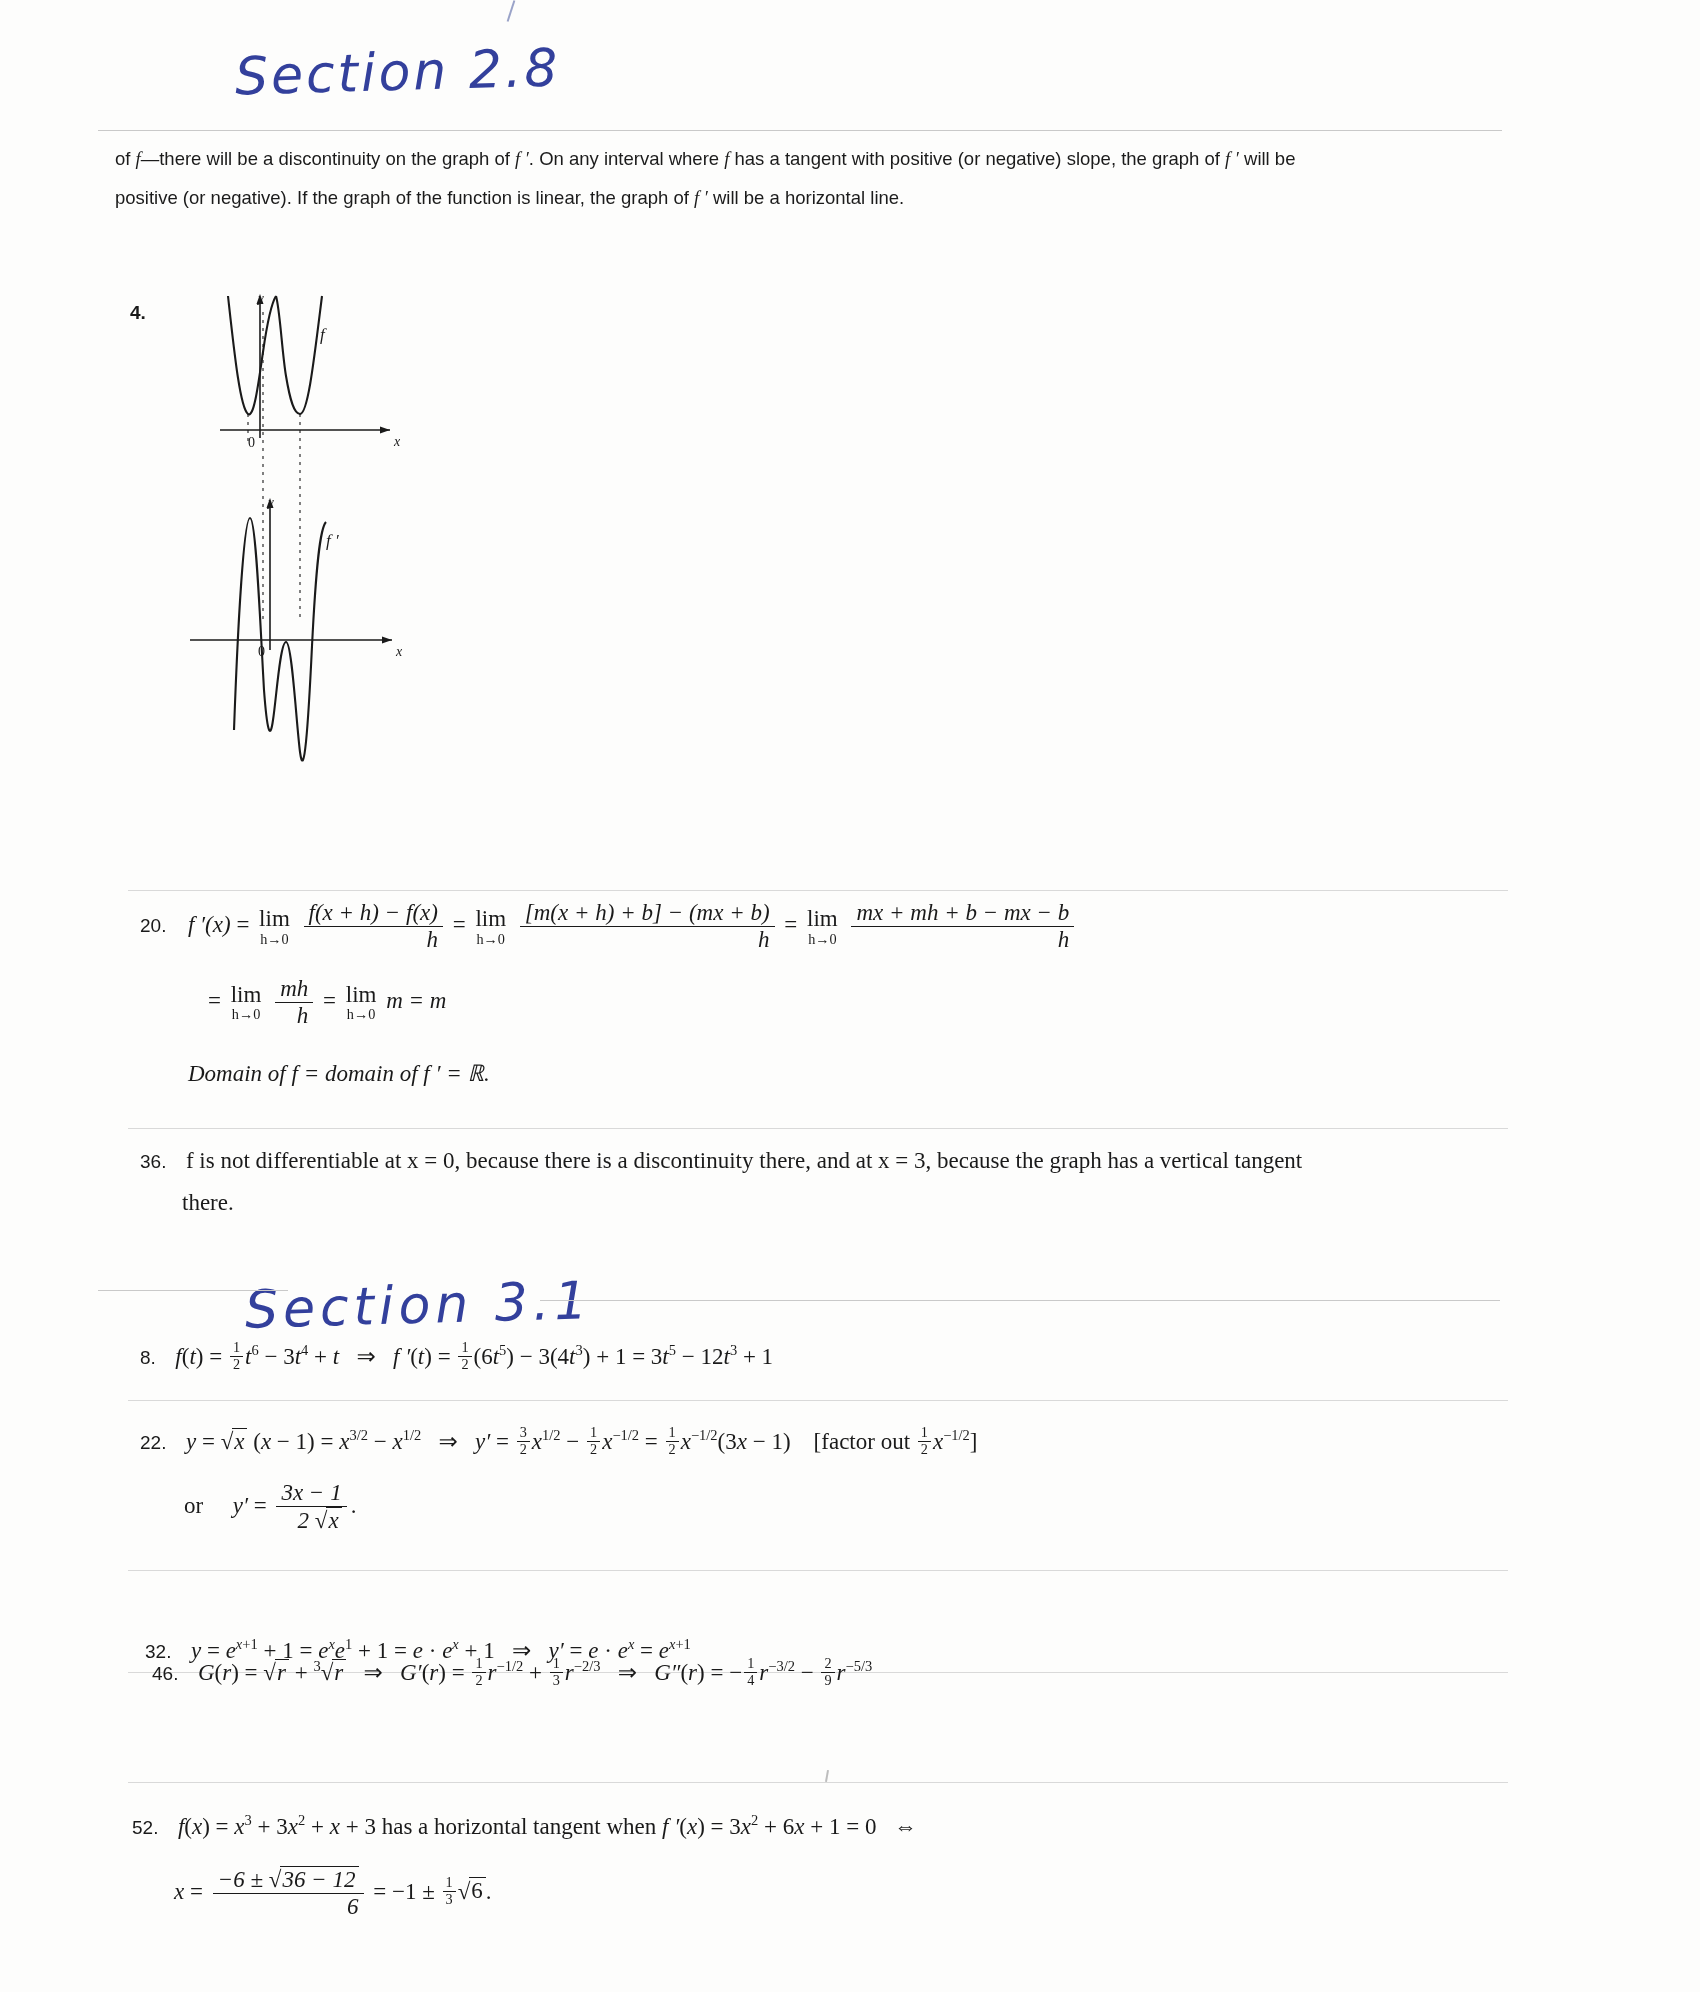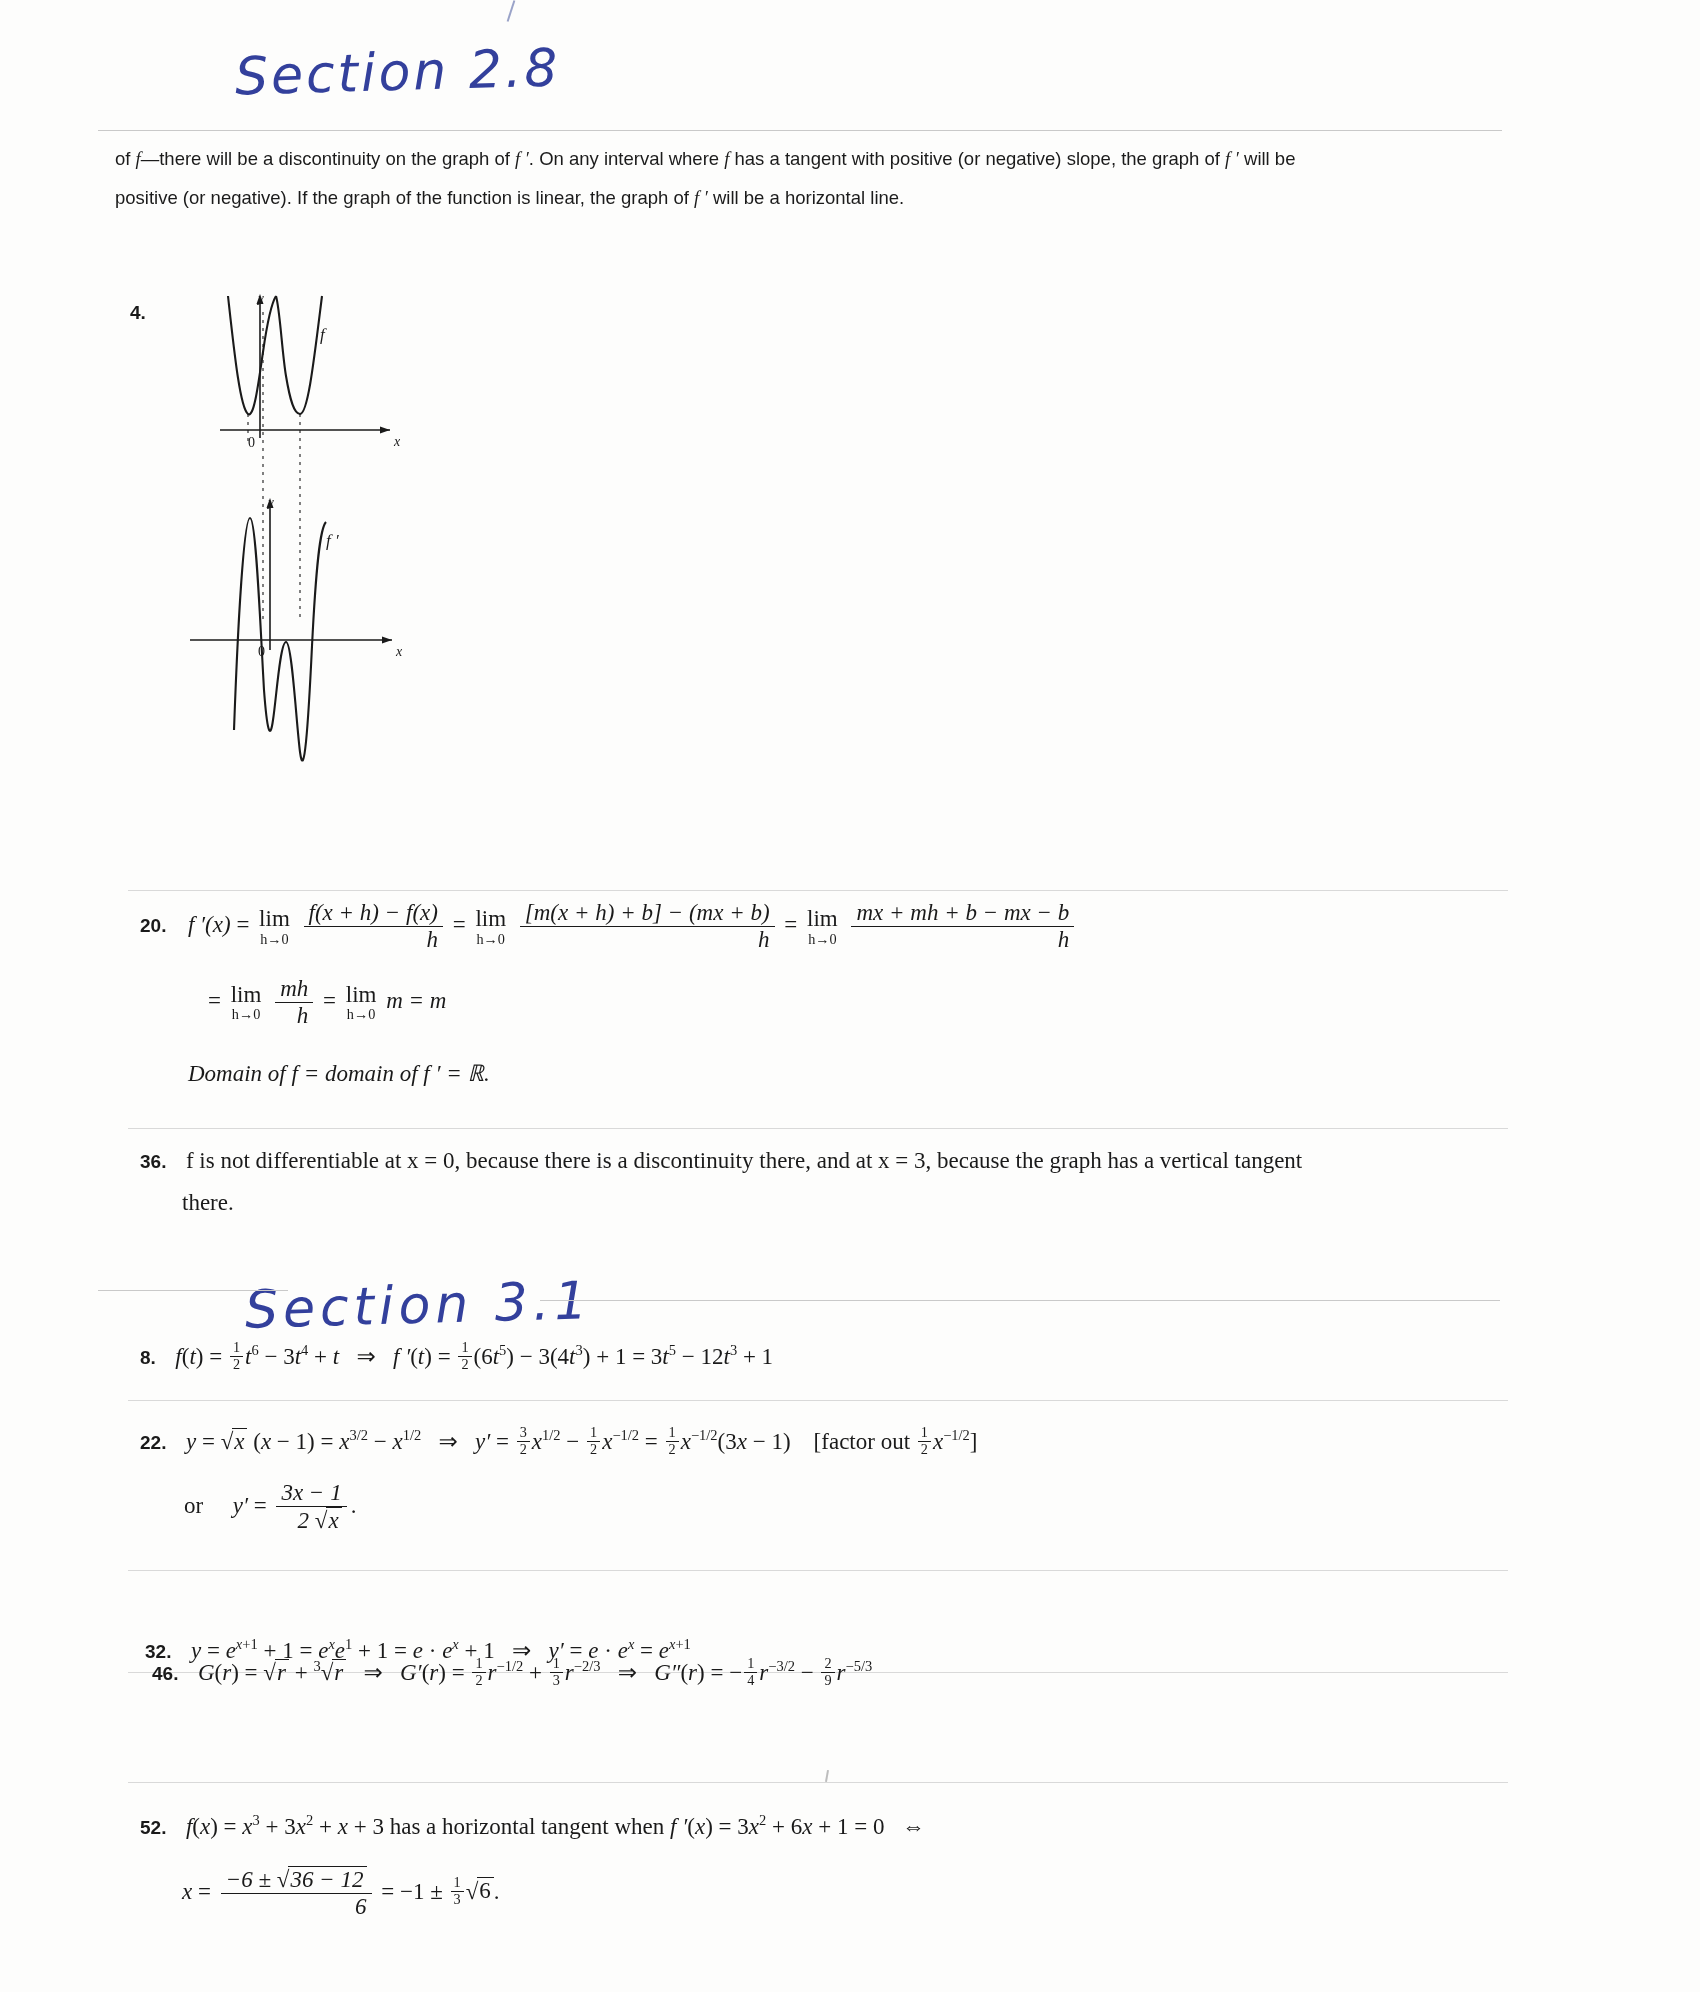--- a/index.html
+++ b/index.html
@@ -61,21 +61,21 @@
     font-family: "Liberation Sans", sans-serif;
     font-size: 18.5px;
     line-height: 2.05;
     color: #1b1b1b;
   }
   .mi { font-family: "Liberation Serif", serif; font-style: italic; }
 
   
   .prob-num {
     font-family: "Liberation Sans", sans-serif;
-    font-weight: bold;
+    font-weight: normal;
     font-size: 19px;
   }
   .math {
     font-family: "Liberation Serif", serif;
     font-size: 23px;
   }
   .math i, .mi { font-style: italic; }
 
   
   .frac {
@@ -289,21 +289,21 @@
       <i>G′</i>(<i>r</i>) = <span class="sfrac"><span class="num">1</span><span class="den">2</span></span><i>r</i><sup class="e">−1/2</sup> + <span class="sfrac"><span class="num">1</span><span class="den">3</span></span><i>r</i><sup class="e">−2/3</sup>
       &nbsp;&nbsp;⇒&nbsp;&nbsp;
       <i>G″</i>(<i>r</i>) = −<span class="sfrac"><span class="num">1</span><span class="den">4</span></span><i>r</i><sup class="e">−3/2</sup> − <span class="sfrac"><span class="num">2</span><span class="den">9</span></span><i>r</i><sup class="e">−5/3</sup>
     </div>
     <div style="position:absolute;left:0;top:-2000px;width:0;height:0;overflow:hidden;">G(r) = √r + ∛r  ⇒  G′(r) = ½r^{−1/2} + ⅓r^{−2/3}  ⇒  G″(r) = −¼r^{−3/2} − (2/9)r^{−5/3}</div>
   </div>
 
   <div class="rule faint" style="left:128px;top:1782px;width:1380px;"></div>
   <div style="position:absolute;left:826px;top:1770px;width:2px;height:12px;background:#bdbdbd;transform:rotate(10deg);"></div>
 
-  <div style="position:absolute;left:140px;top:1812px;width:1400px;">
+  <div style="position:absolute;left:132px;top:1812px;width:1400px;">
     <div class="math" style="white-space:nowrap;">
       <span class="prob-num">52.</span>
       <span style="display:inline-block;width:8px;"></span>
       <i>f</i>(<i>x</i>) = <i>x</i><sup class="e">3</sup> + 3<i>x</i><sup class="e">2</sup> + <i>x</i> + 3 has a horizontal tangent when <i>f ′</i>(<i>x</i>) = 3<i>x</i><sup class="e">2</sup> + 6<i>x</i> + 1 = 0 &nbsp;&nbsp;⇔
     </div>
     <div class="math" style="margin-top:26px;margin-left:42px;white-space:nowrap;">
       <i>x</i> =
       <span class="frac">
         <i class="num">−6 ± √<span class="sqrt">36 − 12</span></i>
         <i class="den">6</i>

